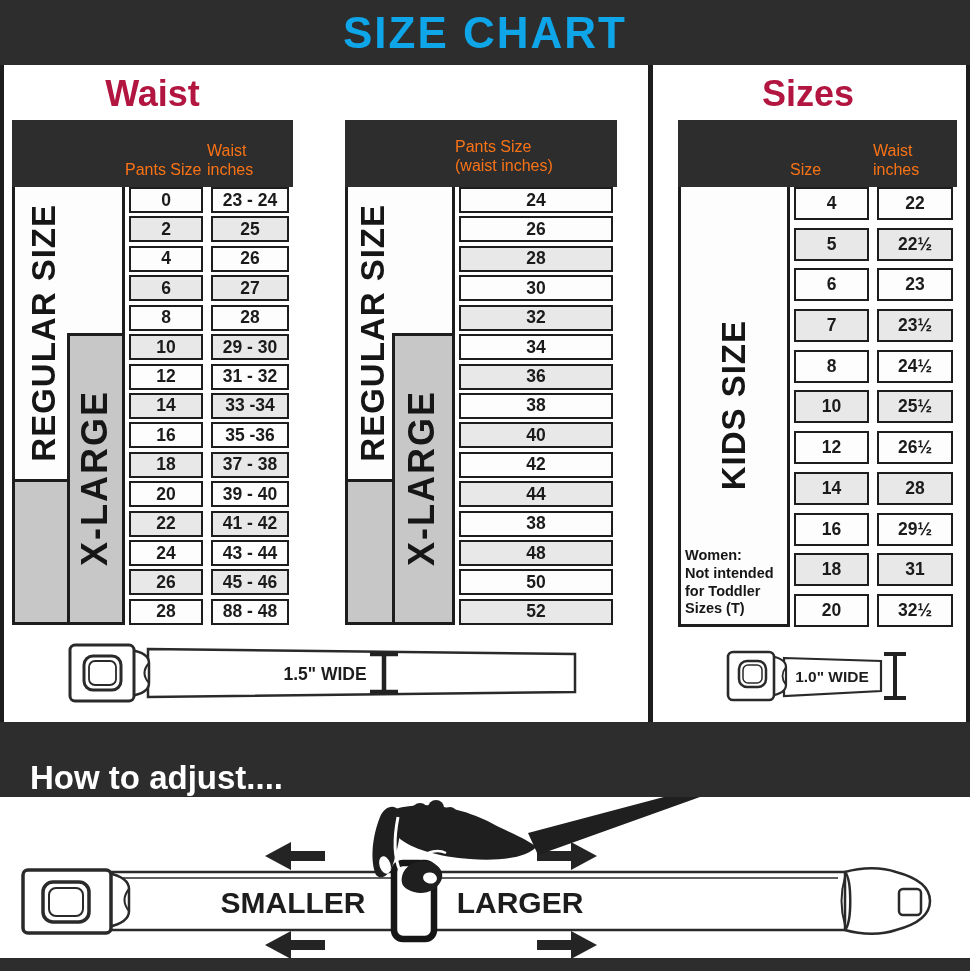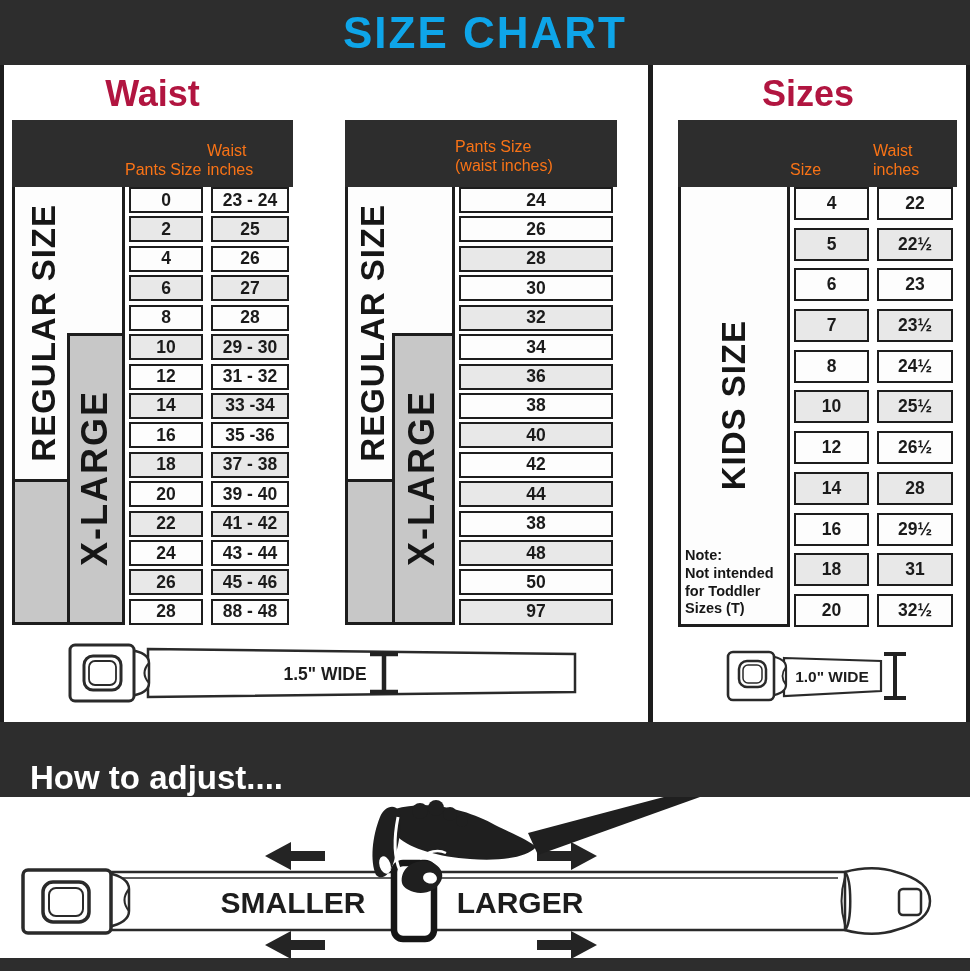--- a/index.html
+++ b/index.html
@@ -172,38 +172,38 @@
           <div class="cell shaded">32</div>
           <div class="cell">34</div>
           <div class="cell shaded">36</div>
           <div class="cell">38</div>
           <div class="cell shaded">40</div>
           <div class="cell">42</div>
           <div class="cell shaded">44</div>
           <div class="cell">38</div>
           <div class="cell shaded">48</div>
           <div class="cell">50</div>
-          <div class="cell shaded">97</div>
+          <div class="cell shaded">52</div>
         </div>
     </div>
   </div>
 
   <div class="table kids-table">
     <div class="thead">
       <div class="hlabel h1">Size</div>
       <div class="hlabel h2">Waist
 inches</div>
     </div>
     <div class="tbody">
       <div class="labelcol">
         <div class="kids-area">
             <span class="vtext kidsz">KIDS SIZE</span>
           </div>
         <div class="note">
-          <div>Note:</div>
+          <div>Women:</div>
           <div>Not intended for Toddler Sizes (T)</div>
         </div>
       </div>
       <div class="datacol c1">
           <div class="cell">4</div>
           <div class="cell shaded">5</div>
           <div class="cell">6</div>
           <div class="cell shaded">7</div>
           <div class="cell">8</div>
           <div class="cell shaded">10</div>

